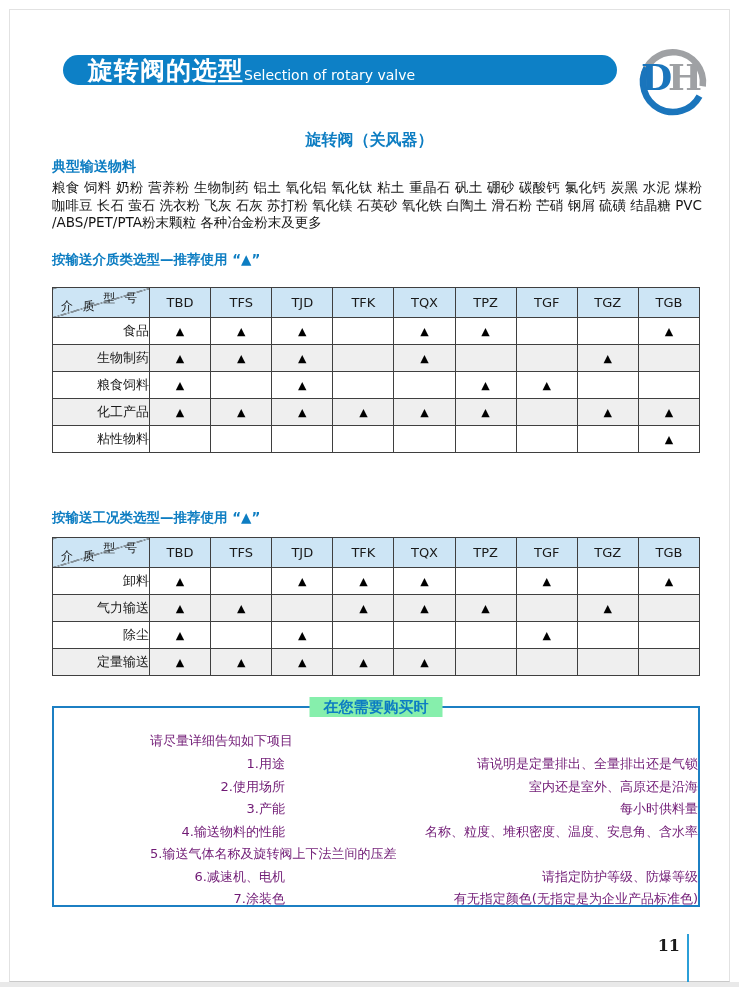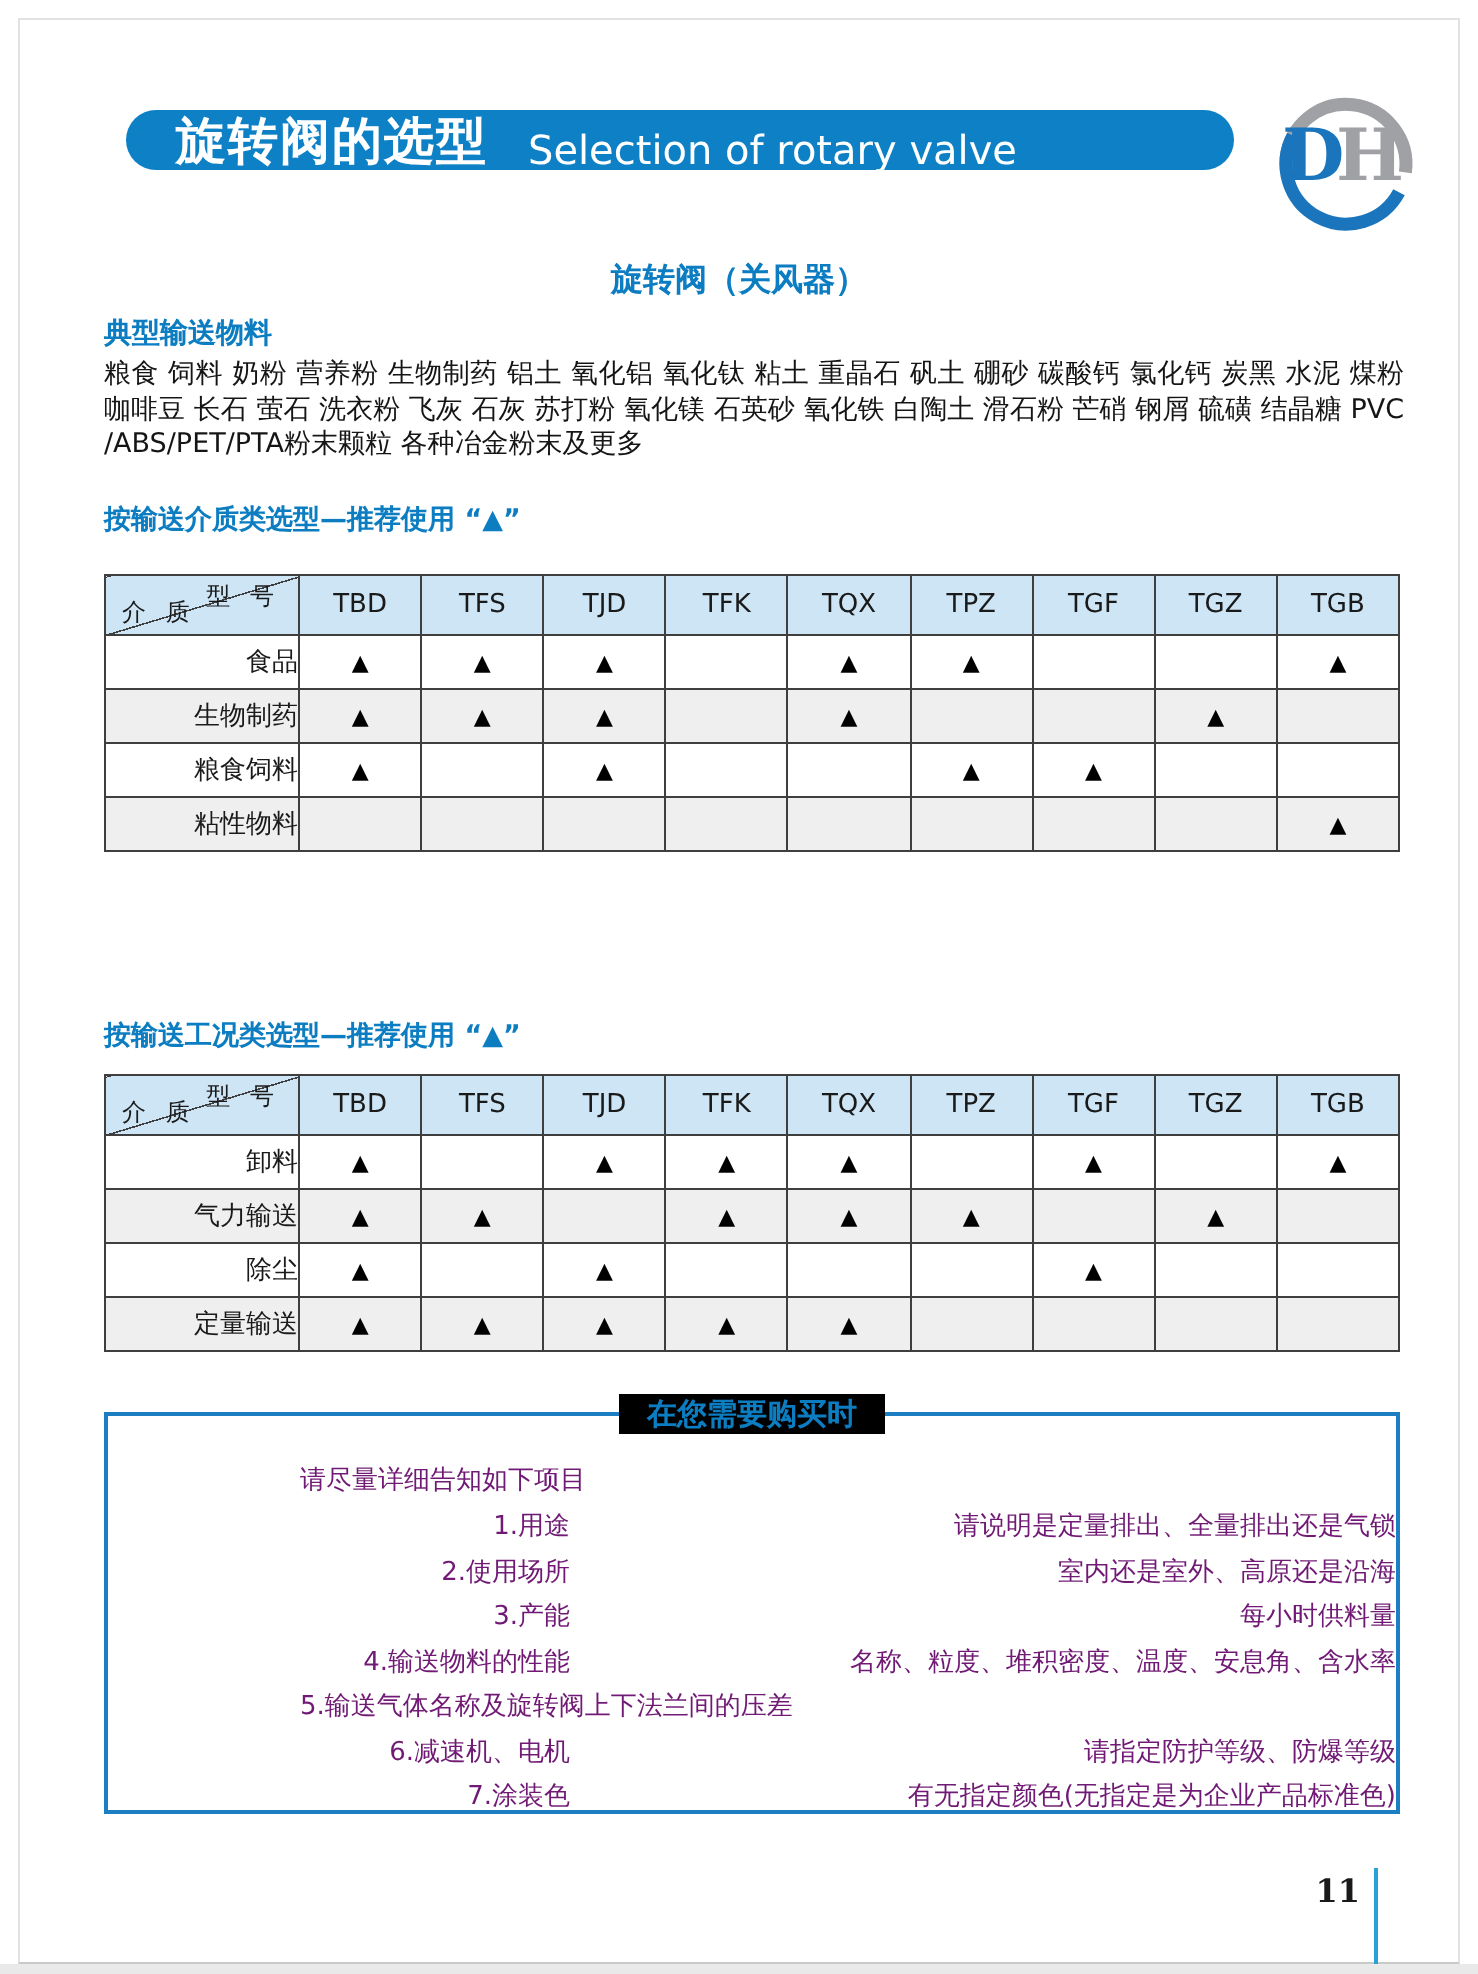--- a/index.html
+++ b/index.html
@@ -14,21 +14,21 @@
   }
   .bottom-strip{position:absolute;left:0;bottom:0;width:739px;height:5px;background:#e9e9e9;}
 
   
   .banner{
     position:absolute;left:63px;top:55px;width:554px;height:30px;
     background:#0d80c6;border-radius:16px;display:flex;align-items:center;
     padding-left:25px;box-sizing:border-box;
   }
   .banner-zh{color:#fff;font-size:25px;font-weight:bold;letter-spacing:1px;line-height:1;}
-  .banner-en{color:#fff;font-size:20px;margin-left:20px;margin-top:9px;line-height:1;}
+  .banner-en{color:#fff;font-size:14px;margin-left:0;margin-top:9px;line-height:1;}
 
   .logo{position:absolute;left:626px;top:46px;width:90px;height:78px;}
 
   .main-title{
     position:absolute;left:0;top:130px;width:739px;text-align:center;
     color:#0d7dc2;font-weight:bold;font-size:16px;
   }
 
   .materials-heading{
     position:absolute;left:52px;top:158px;color:#0d7dc2;font-weight:bold;font-size:14px;
@@ -66,21 +66,21 @@
   table.sel tbody td{height:26px;text-align:center;font-size:11px;color:#000;}
   table.sel tbody td.rowlabel{text-align:right;padding-left:12px;font-size:13px;color:#1a1a1a;}
   table.sel tbody tr:nth-child(even){background:#efefef;}
 
   .purchase-box{
     position:absolute;left:52px;top:706px;width:648px;height:201px;
     border:2px solid #1c7fc3;box-sizing:border-box;background:#fff;
   }
   .purchase-title{
     position:absolute;top:-11px;left:50%;transform:translateX(-50%);
-    background:#000000;padding:0 14px;color:#0d7dc2;font-weight:bold;font-size:15px;
+    background:#86efac;padding:0 14px;color:#0d7dc2;font-weight:bold;font-size:15px;
     white-space:nowrap;line-height:20px;
   }
   .purchase-body{margin:25px 0 0 96px;font-size:13px;color:#701a75;}
   .purchase-intro{margin-bottom:7px;line-height:16px;}
   .purchase-item{display:flex;margin-top:7px;line-height:15.5px;text-align:right;}
   .purchase-item .il{min-width:135px;white-space:nowrap;flex:none;}
   .purchase-item .id{flex:1;}
 
   .page-number{
     position:absolute;left:630px;top:936px;width:50px;text-align:right;
@@ -167,20 +167,32 @@
         <td></td>
         <td>▲</td>
         <td></td>
         <td></td>
         <td>▲</td>
         <td>▲</td>
         <td></td>
         <td></td>
       </tr>
       <tr>
+        <td class="rowlabel">化工产品</td>
+        <td>▲</td>
+        <td>▲</td>
+        <td>▲</td>
+        <td>▲</td>
+        <td>▲</td>
+        <td>▲</td>
+        <td></td>
+        <td>▲</td>
+        <td>▲</td>
+      </tr>
+      <tr>
         <td class="rowlabel">粘性物料</td>
         <td></td>
         <td></td>
         <td></td>
         <td></td>
         <td></td>
         <td></td>
         <td></td>
         <td></td>
         <td>▲</td>

